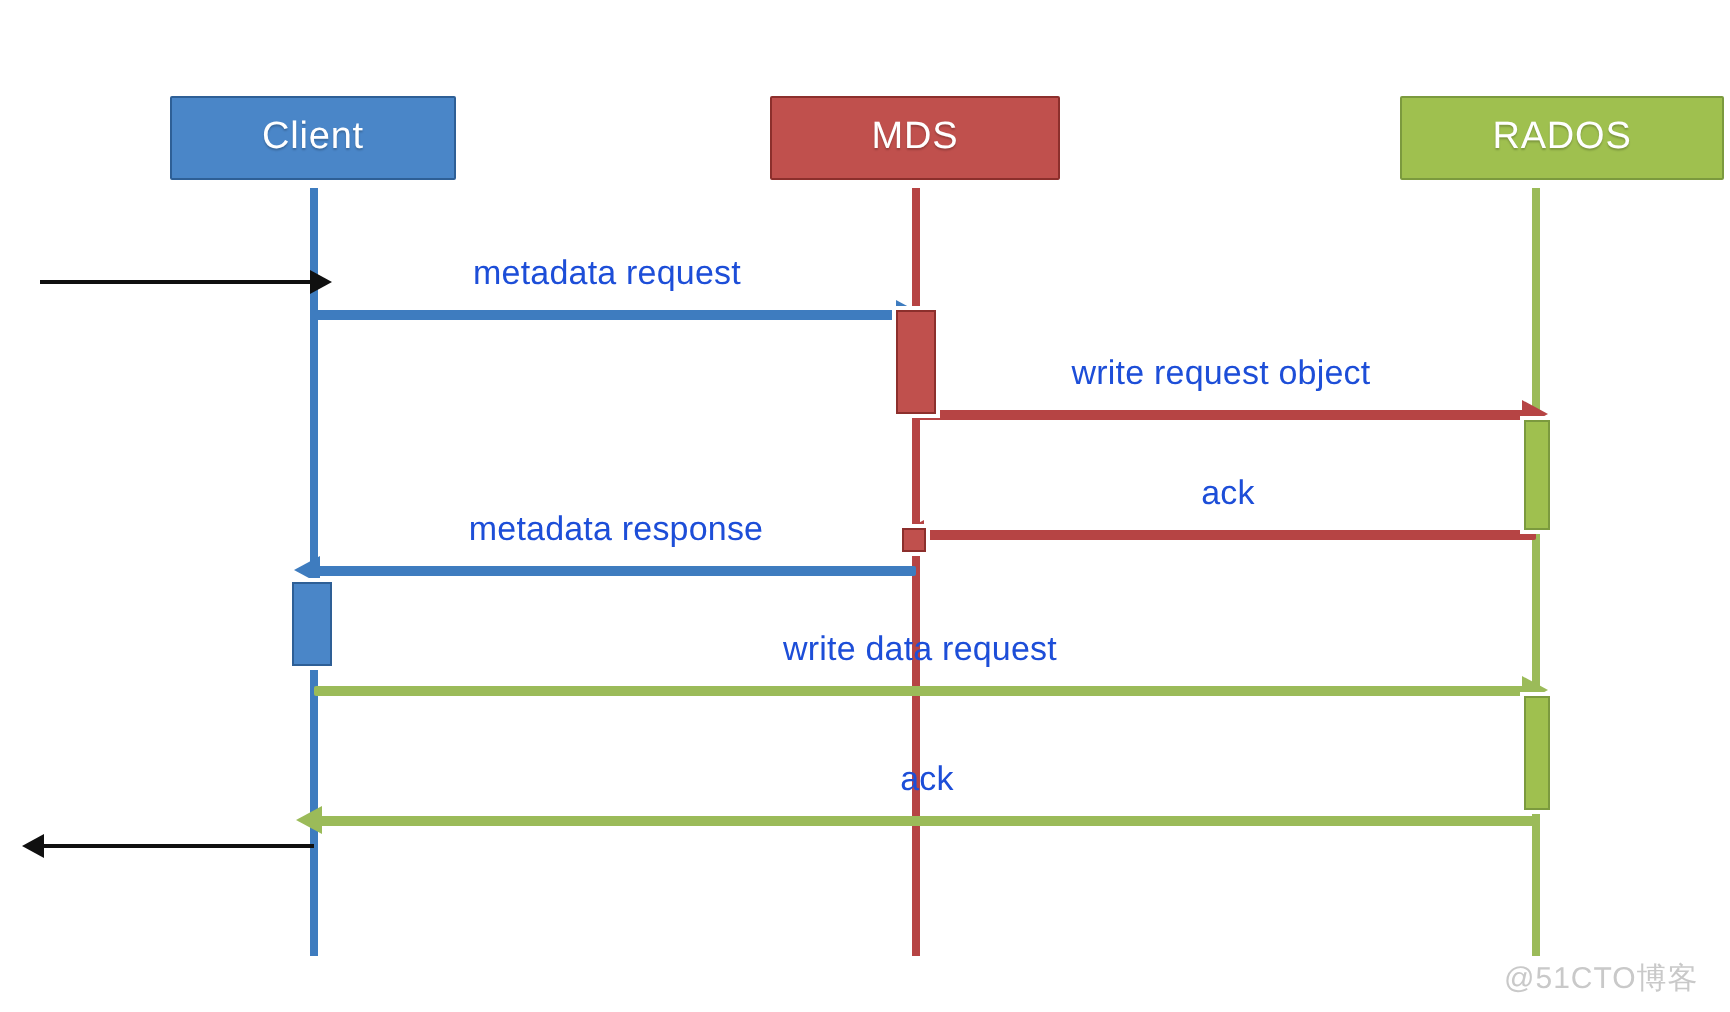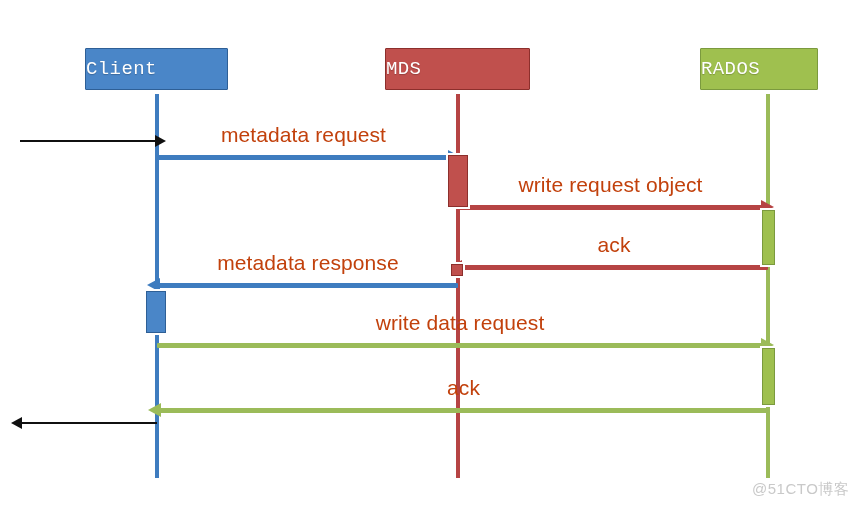--- a/index.html
+++ b/index.html
@@ -15,24 +15,23 @@
     font-family: "Liberation Sans", sans-serif;
     overflow: hidden;
   }
 
   
   .participant {
     position: absolute;
     box-sizing: border-box;
     display: flex;
     align-items: center;
-    justify-content: flex-start;
+    justify-content: center;
     border-radius: 1px;
     box-shadow: 0 0 0 4px #ffffff, 0 1px 3px rgba(0,0,0,0.18);
-    font-family: Liberation Mono, monospace;
   }
   .participant .plabel {
     font-size: 19px;
     color: #ffffff;
     letter-spacing: 0.4px;
     white-space: nowrap;
     text-shadow: 0 1px 1px rgba(0,0,0,0.22);
   }
 
   
@@ -71,22 +70,22 @@
     border-bottom: 7.5px solid transparent;
   }
   .msg.to-right .head { right: -11px; border-left-width: 13px; border-left-style: solid; }
   .msg.to-left  .head { left: -11px;  border-right-width: 13px; border-right-style: solid; }
 
   .msg .mlabel {
     position: absolute;
     bottom: 8px;
     width: 100%;
     text-align: center;
-    font-size: 21px;
-    color: #c2410c;
+    font-size: 17px;
+    color: #1d4ed8;
     white-space: nowrap;
     letter-spacing: 0.1px;
   }
 
   
   .extmsg { position: absolute; height: 0; }
   .extmsg .line {
     position: absolute; left: 0; top: 0;
     width: 100%; height: 2px; background: #101010;
   }
@@ -157,21 +156,21 @@
       <div class="activation" style="left: 146px; top: 291px; width: 20px; height: 42px; background: rgb(74, 134, 200); border-color: rgb(46, 95, 150);"></div>
       <div class="activation" style="left: 762px; top: 348px; width: 13px; height: 57px; background: rgb(159, 192, 79); border-color: rgb(123, 154, 62);"></div>
     </div>
   <div id="participants-layer">
       <div class="participant" style="left: 85px; top: 48px; width: 143px; height: 42px; background: rgb(74, 134, 200); border: 1px solid rgb(46, 95, 150);">
         <span class="plabel">Client</span>
       </div>
       <div class="participant" style="left: 385px; top: 48px; width: 145px; height: 42px; background: rgb(192, 80, 77); border: 1px solid rgb(140, 47, 44);">
         <span class="plabel">MDS</span>
       </div>
-      <div class="participant" style="left: 700px; top: 48px; width: 118px; height: 42px; background: rgb(159, 192, 79); border: 1px solid rgb(123, 154, 62);">
+      <div class="participant" style="left: 700px; top: 48px; width: 162px; height: 42px; background: rgb(159, 192, 79); border: 1px solid rgb(123, 154, 62);">
         <span class="plabel">RADOS</span>
       </div>
     </div>
   <div id="external-layer">
       <div class="extmsg to-right" style="left: 20px; top: 140px; width: 137px;">
         <div class="line"></div>
         <div class="head"></div>
       </div>
       <div class="extmsg to-left" style="left: 20px; top: 422px; width: 137px;">
         <div class="line"></div>

